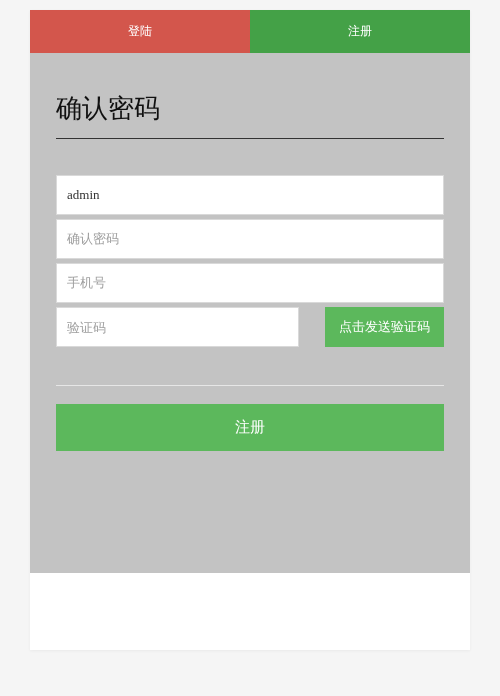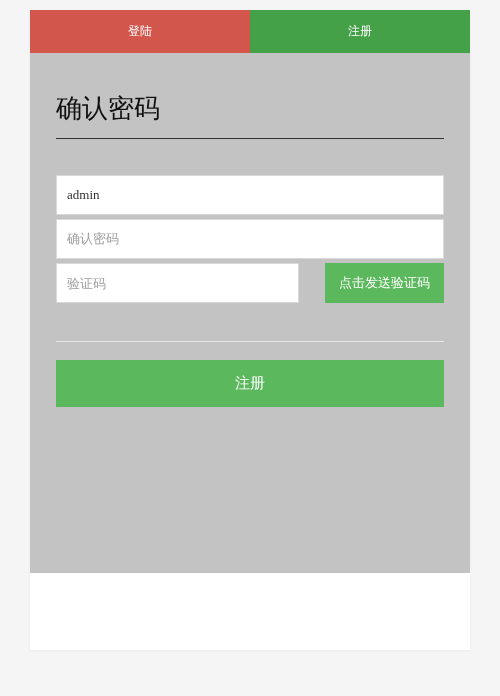--- a/index.html
+++ b/index.html
@@ -124,20 +124,23 @@
 
         <div class="field">
           <input type="text" class="text-input" value="admin" style="">
         </div>
 
 
         <div class="field">
           <input type="password" class="text-input" placeholder="确认密码" style="">
         </div>
 
+        <div class="field">
+          <input type="text" class="text-input" placeholder="手机号" style="">
+        </div>
 
         <div class="code-row">
           <input type="text" class="text-input" placeholder="验证码" style="">
           <button class="send-code-btn">点击发送验证码</button>
         </div>
 
         <div class="divider"></div>
 
         <button class="submit-btn">注册</button>
 

